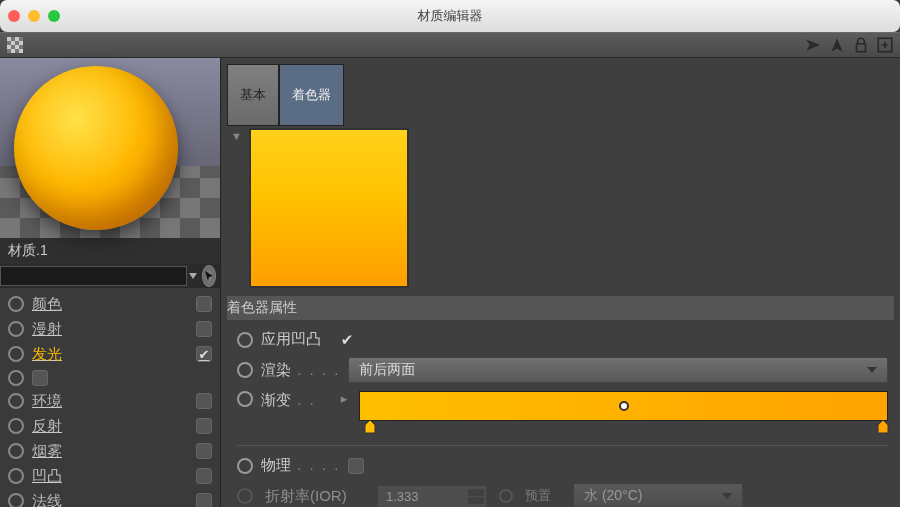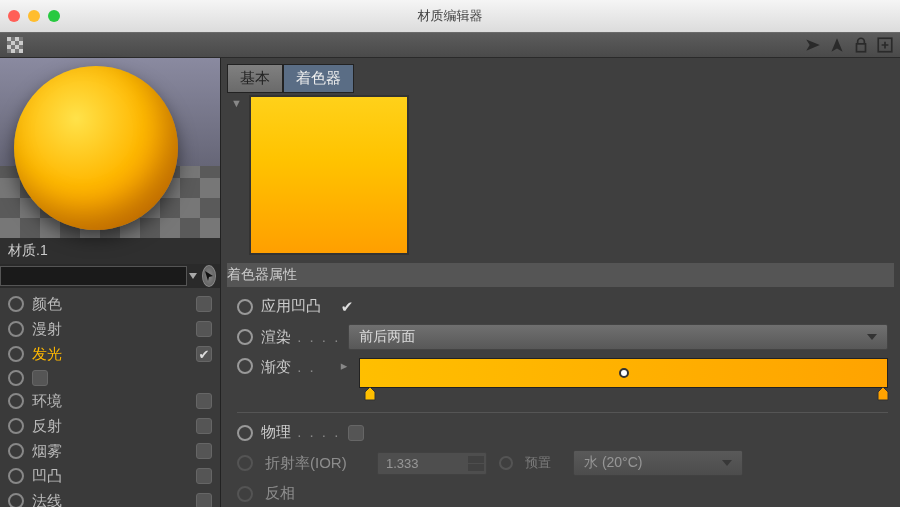--- a/index.html
+++ b/index.html
@@ -1,19 +1,19 @@
 <!DOCTYPE html>
 <html><head>
 <meta charset="utf-8">
 <style>
   * { box-sizing: border-box; margin: 0; padding: 0; font-family: "Microsoft YaHei", "PingFang SC", Arial, sans-serif; }
   body { background: #3a3a3a; color: #ccc; font-size: 13px; overflow: hidden; width: 900px; height: 507px; }
   
   
-  .titlebar { height: 32px; background: linear-gradient(#f5f5f5,#dcdcdc); display:flex; align-items:center; padding: 16px 8px; position:relative; }
+  .titlebar { height: 32px; background: linear-gradient(#f5f5f5,#dcdcdc); display:flex; align-items:center; padding: 16px 8px; position:relative;border-radius:7px; }
   .traffic { display:flex; gap:8px; }
   .traffic span { width:12px; height:12px; border-radius:50%; display:block; }
   .tr-close{background:#ff5f57;} .tr-min{background:#ffbd2e;} .tr-max{background:#28c940;}
   .titlebar .title { position:absolute; left:0; right:0; text-align:center; color:#444; font-size:13px; pointer-events:none; }
 
   
   .toolstrip { height:26px; background:linear-gradient(#5c5c5c,#4a4a4a); border-top:1px solid #6a6a6a; border-bottom:1px solid #2a2a2a; display:flex; justify-content:space-between; align-items:center; padding:0 6px;}
   .ts-left, .ts-right { display:flex; gap:6px; align-items:center; }
   .ts-icon { width:18px; height:18px; display:flex; align-items:center; justify-content:center; }
   .checker { width:16px;height:16px; background:
@@ -27,31 +27,31 @@
   .preview::before{content:'';position:absolute;top:0;left:0;right:0;height:60%;background:linear-gradient(#8a8aa0,#667);}
   .sphere { position:absolute; left:14px; top:8px; width:164px; height:164px; border-radius:50%;
     background: radial-gradient(circle at 38% 32%, #ffe24a, #ffb700 45%, #ff9500 75%, #e07f00);
     box-shadow: inset -12px -18px 30px rgba(0,0,0,0.25), 0 8px 18px rgba(0,0,0,0.5);}
   .matname { background:#2f2f2f; padding:4px 8px; font-size:14px; color:#ccc;}
   .left-search { display:flex; align-items:center; background:#2a2a2a; height:24px; }
   .left-search input { flex:1; background:#1a1a1a; border:1px solid #555; height:20px; color:#ccc; padding:0 4px;}
   .tri-btn { width:22px; height:22px; display:flex;align-items:center;justify-content:center;}
   .cursor-btn { width:22px;height:22px; background:radial-gradient(#888,#555); border-radius:50%; border:1px solid #888; margin:0 4px; display:flex;align-items:center;justify-content:center;}
   .channels { padding:4px 0; overflow:hidden;}
-  .ch-row { display:flex; align-items:center; gap:8px; padding:3px 8px; }
+  .ch-row { display:flex; align-items:center; gap:8px; padding:3px 8px;text-decoration:underline; }
   .ring { width:16px;height:16px;border:2px solid #888;border-radius:50%; flex-shrink:0;}
   .ch-label { flex:1; color:#bbb; font-size:15px;}
   .ch-label.active { color:#ffb800; }
   .ckbox { width:16px;height:16px;background:#555;border:1px solid #666;border-radius:3px; display:flex;align-items:center;justify-content:center;}
   .ckbox .check{ color:#ddd; font-size:13px; line-height:1; }
 
   
   .right { flex:1; background:#3f3f3f; padding:6px; display:flex; flex-direction:column; }
   .tabs { display:flex; align-items:flex-start; background:#3f3f3f; }
-  .tab { padding:4px 12px; border:1px solid #222; font-size:15px; background:linear-gradient(#808080,#6a6a6a); color:#222; }
+  .tab { padding:21px 12px; border:1px solid #222; font-size:13px; background:linear-gradient(#808080,#6a6a6a); color:#222; }
   .tab.active { background:#5a6d85; color:#eee;}
   .big-preview-row { display:flex; align-items:flex-start; padding:2px 0 8px 4px; gap:8px;}
   .expander { width:10px; color:#888; font-size:11px; padding-top:2px;}
   .big-preview { width:160px; height:160px; border:2px solid #333; 
     background: linear-gradient(#ffd11a 0%, #ffc300 40%, #ff9f00 100%);}
   .section-header { background:#555; color:#ccc; padding:3px 0; font-size:14px;}
   .props { padding:6px 6px 0 10px; }
   .prop-row { display:flex; align-items:center; gap:8px; padding:4px 0; min-height:26px;}
   .prop-row.disabled { opacity:0.55;gap:12px; }
   .ring2 { width:16px;height:16px;border:2px solid #999;border-radius:50%;flex-shrink:0;}

